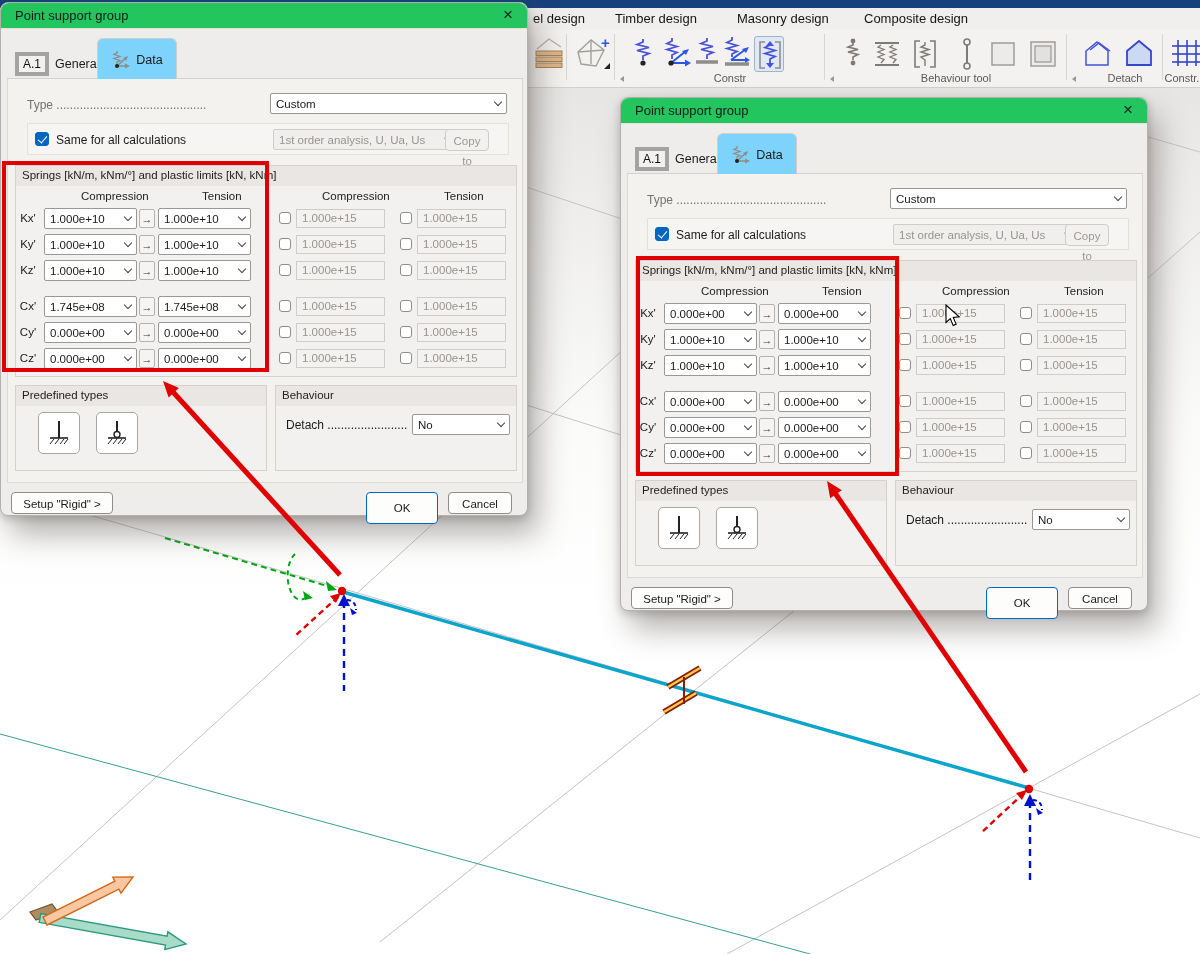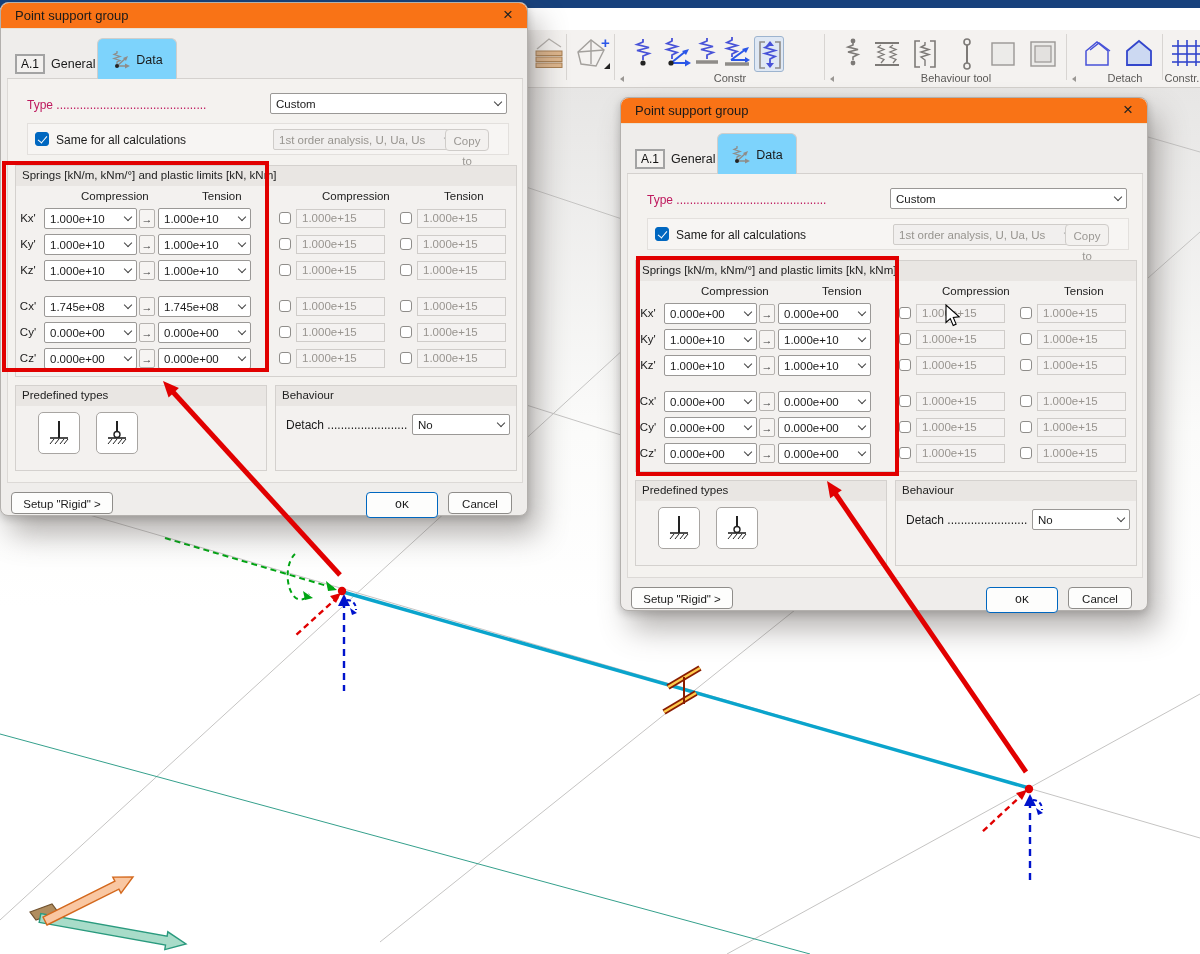--- a/index.html
+++ b/index.html
@@ -20,31 +20,31 @@
 
   
   #view3d{position:absolute;left:0;top:88px;width:1200px;height:866px;z-index:1;
     background:linear-gradient(#e7e6e5 0,#fbfbfa 40%,#ffffff 60%);}
 
   
   .dialog{position:absolute;width:528px;height:514px;background:#efedeb;border:1px solid #b3b0ad;border-radius:8px;
     box-shadow:10px 18px 30px rgba(90,85,80,.45),0 3px 8px rgba(0,0,0,.2);z-index:10;}
   .dialog.pos0{left:0px;top:2px;}
   .dialog.pos1{left:620px;top:97px;}
-  .titlebar{position:absolute;left:0;top:0;right:0;height:26px;background:#f97316;border-radius:8px 8px 0 0;border-bottom:1px solid #e8e1d3;}
+  .titlebar{position:absolute;left:0;top:0;right:0;height:26px;background:#22c55e;border-radius:8px 8px 0 0;border-bottom:1px solid #e8e1d3;}
   .titlebar .ttl{position:absolute;left:14px;top:5px;font-size:13px;color:#1a1a1a;}
   .closebtn{position:absolute;right:8px;top:2px;width:22px;height:20px;font-size:17px;line-height:20px;text-align:center;color:#222;cursor:default;}
   .tabhost{position:absolute;left:6px;top:26px;width:516px;height:50px;border-bottom:1px solid #d4d1ce;}
   .tab-general{position:absolute;left:8px;top:22px;height:26px;display:flex;align-items:center;gap:6px;}
-  .badge{display:inline-block;border:2px solid #a3a3a3;padding:1px 4px;font-size:12px;color:#111;background:#f3f1ef;}
+  .badge{display:inline-block;border:4px solid #a3a3a3;padding:1px 4px;font-size:12px;color:#111;background:#f3f1ef;}
   .tablabel{font-size:12.5px;color:#1a1a1a;}
   .tab-data{position:absolute;left:90px;top:9px;width:80px;height:42px;background:#7dd3fc;border:1px solid #d0cecb;border-bottom:none;border-radius:6px 6px 0 0;display:flex;align-items:center;justify-content:center;gap:5px;}
   .content{position:absolute;left:6px;top:76px;width:516px;height:404px;background:#f4f2ef;border:1px solid #dcd9d6;border-top:none;}
   
-  .type-label{position:absolute;left:26px;top:95px;font-size:12px;color:#be185d;white-space:nowrap;}
+  .type-label{position:absolute;left:26px;top:95px;font-size:12px;color:#737373;white-space:nowrap;}
   .combo{position:absolute;height:21px;background:#fff;border:1px solid #9a9896;border-radius:2px;display:flex;align-items:center;padding:0 5px;font-size:11.5px;color:#1a1a1a;}
   .combo .chev{margin-left:auto;width:6px;height:6px;border-right:1.4px solid #444;border-bottom:1.4px solid #444;transform:rotate(45deg);margin-top:-3px;}
   .combo.dis{background:#f1efee;color:#97948f;border-color:#cfccc9;}
   .combo.dis .chev{border-color:#aaa;}
   .type-combo{left:269px;top:90px;width:237px;}
   .calc-panel{position:absolute;left:26px;top:120px;width:482px;height:32px;background:#f7f5f3;border:1px solid #e3e0dd;}
   .cbx{position:absolute;width:14px;height:14px;border-radius:3px;background:#0067c0;border:1px solid #0067c0;}
   .cbx:after{content:"";position:absolute;left:4px;top:1px;width:4px;height:8px;border-right:1.6px solid #fff;border-bottom:1.6px solid #fff;transform:rotate(40deg);}
   .calc-cb{left:7px;top:8px;}
   .calc-label{position:absolute;left:28px;top:9px;font-size:12px;color:#1a1a1a;}
@@ -67,21 +67,21 @@
   .cb1{left:263px;} .cb2{left:384px;}
   .field{position:absolute;top:1px;height:19px;border:1px solid #cfccc9;background:#f4f2f1;color:#98948f;font-size:11.5px;padding:2px 5px;}
   .f1{left:280px;width:89px;} .f2{left:401px;width:89px;}
   .predef-group{left:14px;top:382px;width:252px;height:86px;}
   .pbtn{position:absolute;top:26px;width:42px;height:42px;background:#fff;border:1px solid #a8a5a2;border-radius:5px;display:flex;align-items:center;justify-content:center;}
   .pb0{left:22px;} .pb1{left:80px;}
   .behav-group{left:274px;top:382px;width:242px;height:86px;}
   .detach-label{position:absolute;left:10px;top:32px;font-size:12px;color:#1a1a1a;white-space:nowrap;}
   .detach-combo{left:136px;top:28px;width:98px;}
   .setup-btn{left:10px;top:489px;width:102px;height:22px;line-height:20px;}
-  .ok-btn{left:365px;top:489px;width:72px;height:26px;line-height:20px;border:1px solid #0067c0;font-family:Liberation Mono, monospace;}
+  .ok-btn{left:365px;top:489px;width:72px;height:32px;line-height:20px;border:1px solid #0067c0;}
   .cancel-btn{left:447px;top:489px;width:64px;height:22px;line-height:20px;}
 
   
   #overlay{position:absolute;left:0;top:0;width:1200px;height:954px;z-index:60;pointer-events:none;}
 </style>
 </head>
 <body>
 
 <div id="screen">
 
@@ -137,20 +137,26 @@
       <g>
         <polygon points="30,824 52,816 58,824 36,832" fill="#b08d5f" stroke="#70522f" stroke-width="1.2"></polygon>
         <polygon points="39.2,834.4 165.5,857.1 164.8,861.6 186,856 167.8,843.8 167.1,848.3 40.8,825.6" fill="#a8dcc9" stroke="#2a9a7e" stroke-width="1.4"></polygon>
         <polygon points="47,837 118.9,801.1 121,805.1 133,789 112.8,789.1 114.9,793.1 43,829" fill="#f9c7a2" stroke="#d4691e" stroke-width="1.4"></polygon>
       </g>
     </svg>
   </div>
 
   <div id="topstrip"></div>
 
+  <div id="menubar">
+    <span class="menu-item" id="menu0">el design</span>
+    <span class="menu-item" id="menu1">Timber design</span>
+    <span class="menu-item" id="menu2">Masonry design</span>
+    <span class="menu-item" id="menu3">Composite design</span>
+  </div>
 
   <div id="toolbar">
 
     <div class="tbicon" style="left:534px;">
       <svg width="30" height="36">
           <polyline points="3,13 15,3 27,11" fill="none" stroke="#b3afab" stroke-width="1.3"></polyline>
       <g stroke="#a87f52" fill="#ddb58c">
             <rect x="2" y="15" width="26" height="4.5"></rect>
             <rect x="2" y="21" width="26" height="4.5"></rect>
             <rect x="2" y="27" width="26" height="4.5"></rect>

